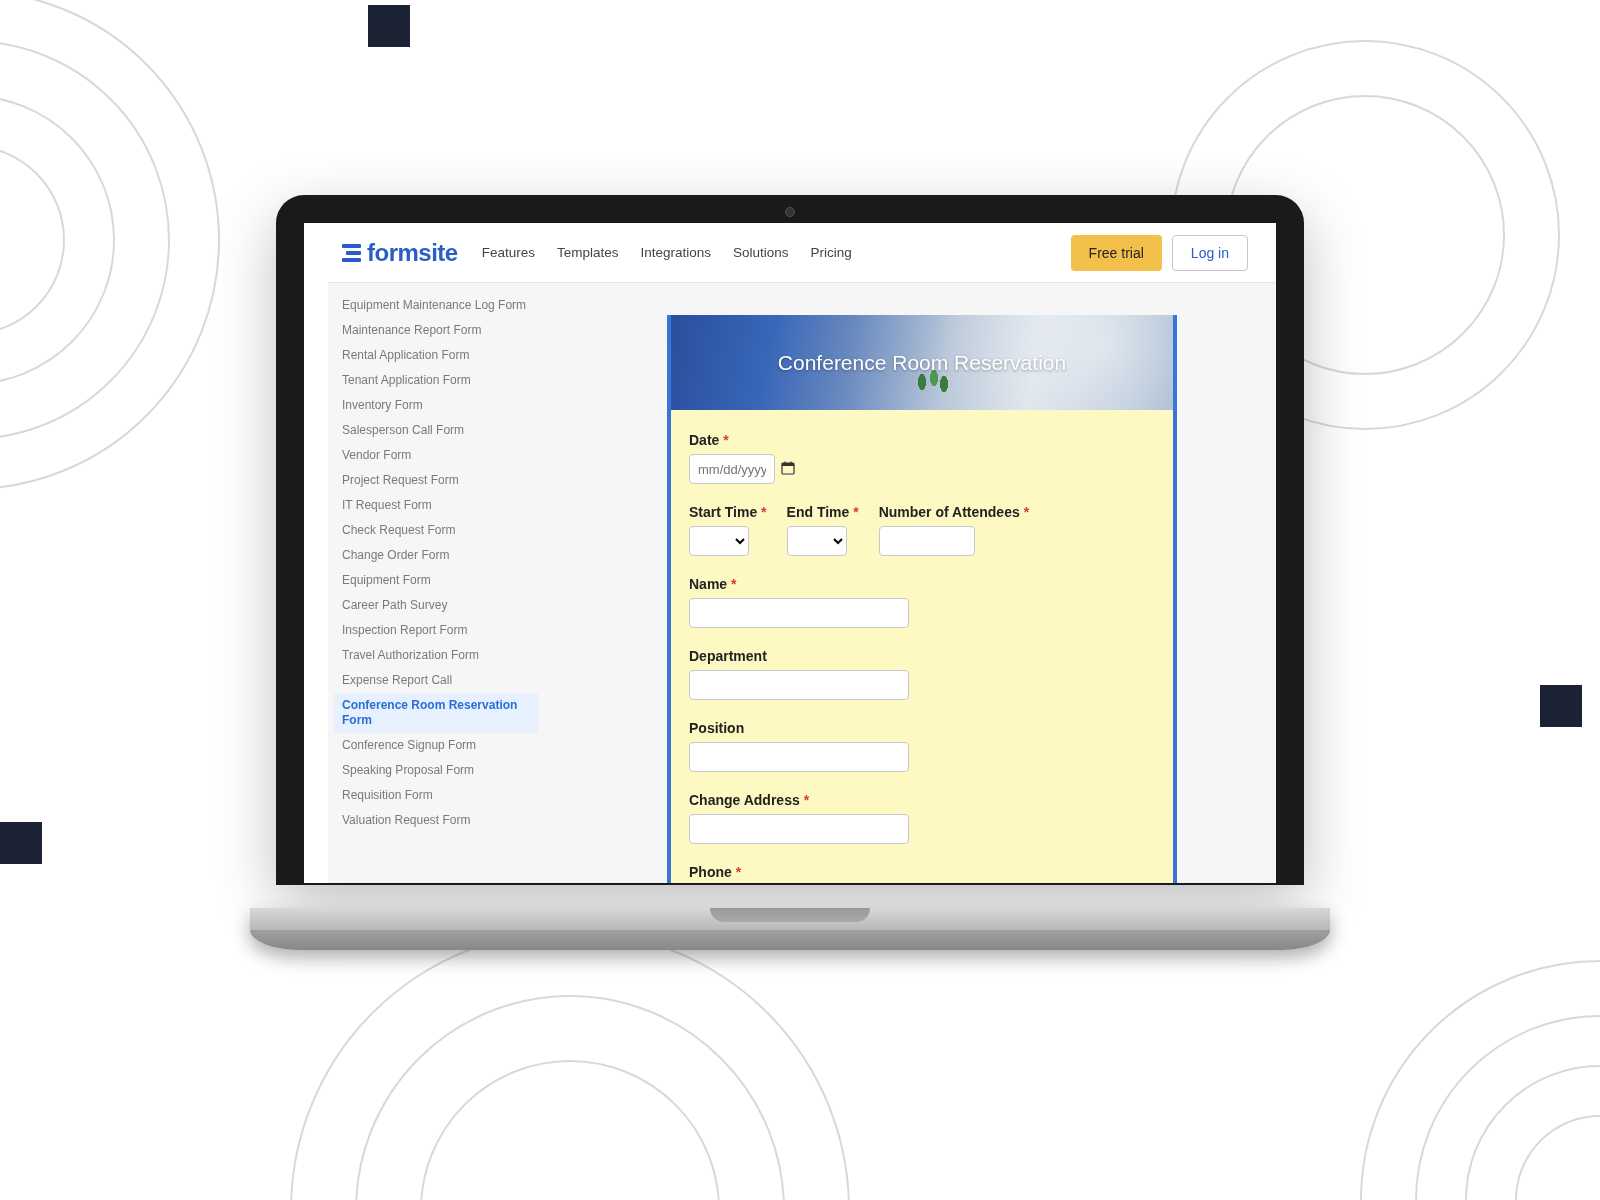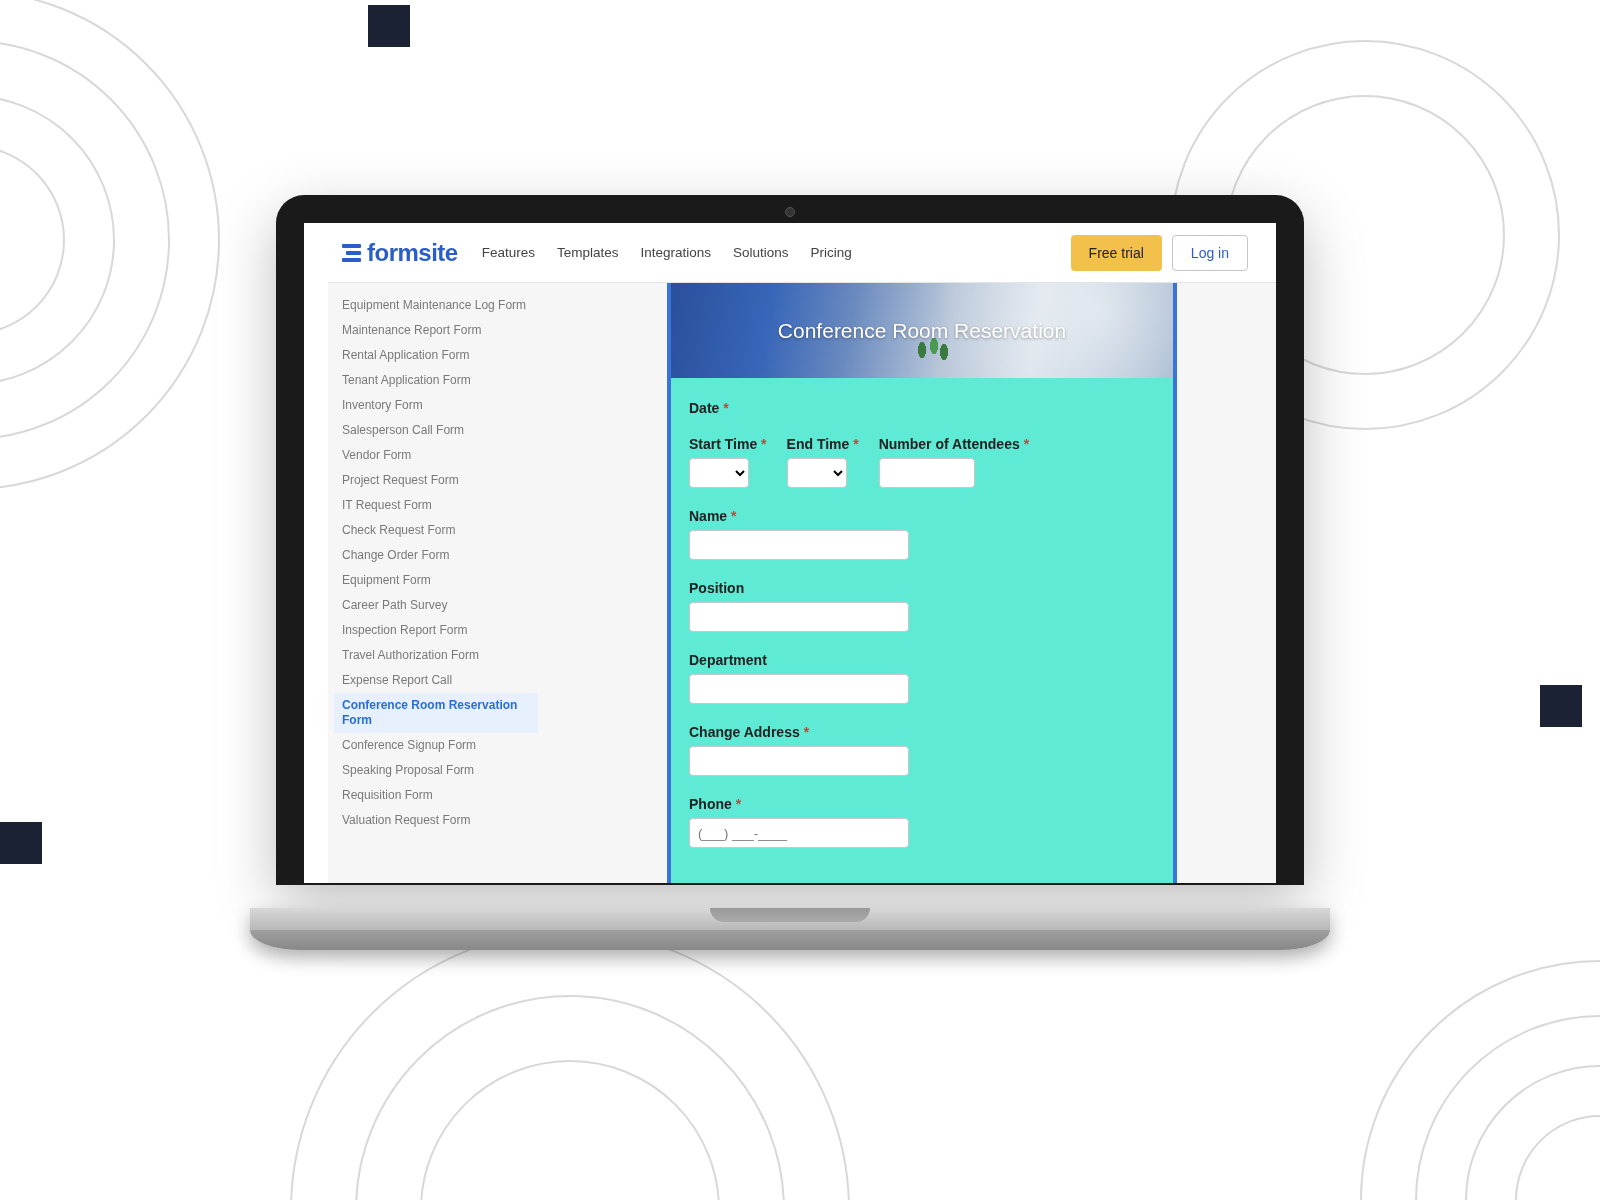--- a/index.html
+++ b/index.html
@@ -194,24 +194,25 @@
 
 .main {
   flex: 1;
   display: flex;
   justify-content: center;
   padding: 0 20px 0 40px;
   overflow: hidden;
 }
 .form-card {
   width: 510px;
-  background: #5eead4;
+  background: #fef9c3;
   border-left: 4px solid #3a74d8;
   border-right: 4px solid #3a74d8;
   position: relative;
+  margin-top: 32px;
 }
 .form-hero {
   height: 95px;
   background:
     radial-gradient(circle at 85% 30%, rgba(255,255,255,0.55), rgba(255,255,255,0) 38%),
     linear-gradient(100deg, #2a4f9c 0%, #3866b8 20%, #6a8abf 36%, #b9c7d9 55%, #d6dfe8 72%, #9ab0ca 100%);
   display: flex;
   align-items: center;
   justify-content: center;
   color: #fff;
@@ -352,20 +353,31 @@
           <div class="form-card">
             <div class="form-hero">
               <span class="form-hero-title">Conference Room Reservation</span>
             </div>
             <div class="form-body">
 
               <div class="form-row">
                 <label class="form-label">
                   <span>Date</span> <span class="req">*</span>
                 </label>
+                <div class="date-wrap">
+                  <input class="form-input date" placeholder="mm/dd/yyyy" style="">
+                  <span class="cal-icon">
+                    <svg width="14" height="14" viewBox="0 0 14 14">
+                        <rect x="1" y="2" width="12" height="11" rx="1" fill="none" stroke="#333" stroke-width="1.2"></rect>
+                        <rect x="1" y="2" width="12" height="3" fill="#333"></rect>
+                        <line x1="4" y1="0.5" x2="4" y2="3" stroke="#333" stroke-width="1.2"></line>
+                        <line x1="10" y1="0.5" x2="10" y2="3" stroke="#333" stroke-width="1.2"></line>
+                      </svg>
+                  </span>
+                </div>
               </div>
 
               <div class="form-row-inline">
                 <div class="col">
                   <label class="form-label">
                     <span>Start Time</span> <span class="req">*</span>
                   </label>
                   <select class="form-select"></select>
                 </div>
                 <div class="col">
@@ -383,26 +395,26 @@
               </div>
 
               <div class="form-row">
                 <label class="form-label">
                   <span>Name</span> <span class="req">*</span>
                 </label>
                 <input class="form-input full" style="">
               </div>
 
               <div class="form-row">
+                <label class="form-label">Department</label>
+                <input class="form-input full" style="">
+              </div>
+
+              <div class="form-row">
                 <label class="form-label">Position</label>
-                <input class="form-input full" style="">
-              </div>
-
-              <div class="form-row">
-                <label class="form-label">Department</label>
                 <input class="form-input full" style="">
               </div>
 
               <div class="form-row">
                 <label class="form-label">
                   <span>Change Address</span> <span class="req">*</span>
                 </label>
                 <input class="form-input full" style="">
               </div>
 

